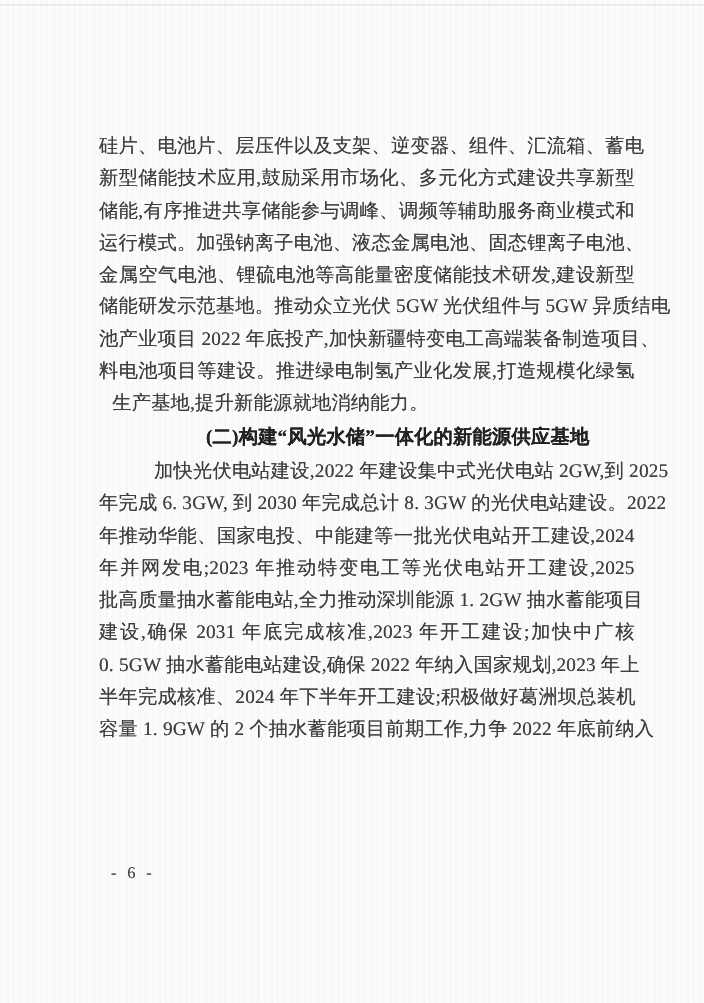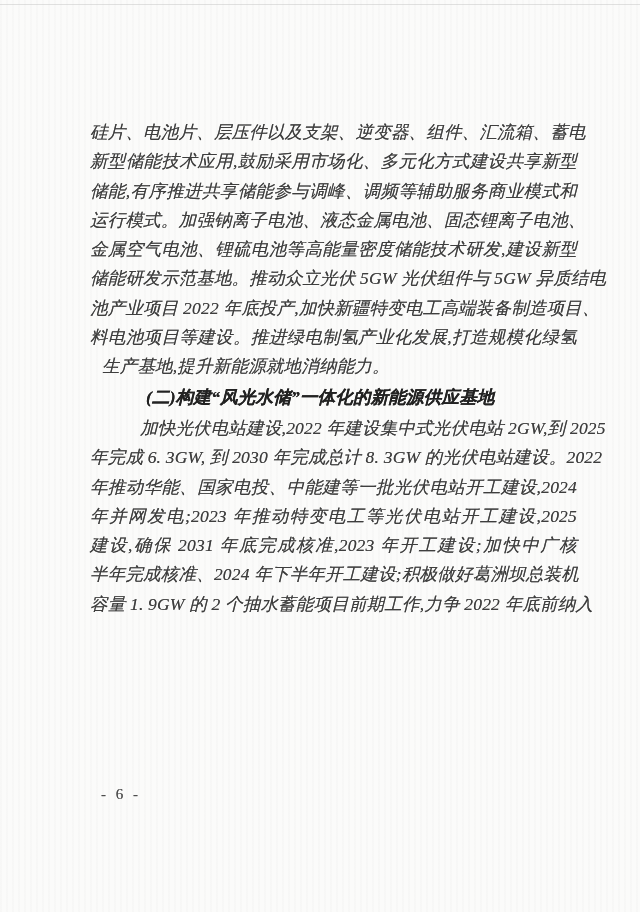--- a/index.html
+++ b/index.html
@@ -31,21 +31,20 @@
   .text-block {
     position: absolute;
     left: 90px;
     top: 118px;
     width: 487px;
     font-size: 17.5px;
     line-height: 29.3px;
     color: #3e3e3e;
     text-shadow: 0 0 0.6px rgba(70,70,70,0.75);
     letter-spacing: 0.2px;
-    font-style: italic;
   }
   .line {
     text-align: justify;
     text-align-last: justify;
     white-space: nowrap;
   }
   .line.end {
     text-align-last: left;
     white-space: normal;
     margin-left: 12px;
@@ -53,20 +52,21 @@
   .line.indent-first {
     text-indent: 50px;
   }
   .heading-line {
     font-weight: bold;
     color: #222;
     text-indent: 56px;
     margin-top: 1px;
     margin-bottom: 2px;
     text-shadow: 0 0 0.5px rgba(20,20,20,0.9);
+    text-align: center;
   }
   .page-number {
     position: absolute;
     left: 101px;
     top: 786px;
     font-size: 15px;
     letter-spacing: 3px;
     color: #4a4a4a;
     text-shadow: 0 0 0.5px rgba(70,70,70,0.6);
   }
@@ -91,21 +91,23 @@
       <div class="line end">生产基地,提升新能源就地消纳能力。</div>
     </div>
 
     <div class="heading-line">(二)构建“风光水储”一体化的新能源供应基地</div>
 
     <div>
       <div class="line indent-first">加快光伏电站建设,2022 年建设集中式光伏电站 2GW,到 2025</div>
       <div class="line">年完成 6. 3GW, 到 2030 年完成总计 8. 3GW 的光伏电站建设。2022</div>
       <div class="line">年推动华能、国家电投、中能建等一批光伏电站开工建设,2024</div>
       <div class="line">年并网发电;2023 年推动特变电工等光伏电站开工建设,2025</div>
+      <div class="line">批高质量抽水蓄能电站,全力推动深圳能源 1. 2GW 抽水蓄能项目</div>
       <div class="line">建设,确保 2031 年底完成核准,2023 年开工建设;加快中广核</div>
+      <div class="line">0. 5GW 抽水蓄能电站建设,确保 2022 年纳入国家规划,2023 年上</div>
       <div class="line">半年完成核准、2024 年下半年开工建设;积极做好葛洲坝总装机</div>
       <div class="line">容量 1. 9GW 的 2 个抽水蓄能项目前期工作,力争 2022 年底前纳入</div>
     </div>
 
   </div>
 
   <div class="page-number">- 6 -</div>
 </div>
 
 </body></html>

